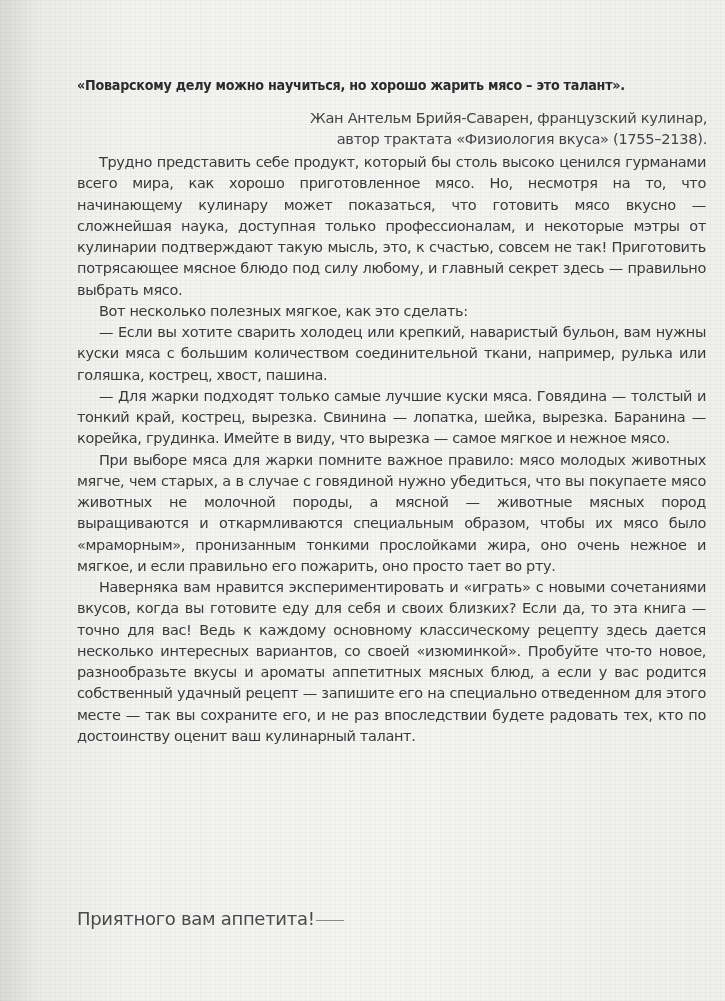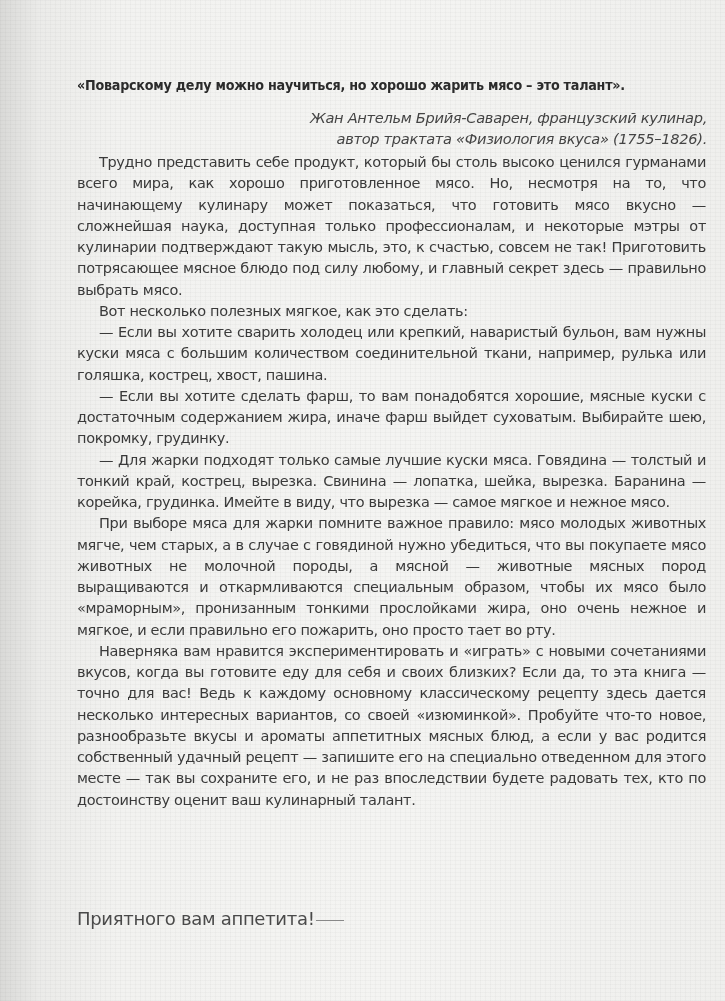--- a/index.html
+++ b/index.html
@@ -44,21 +44,20 @@
       top: 107px;
       text-align: right;
       font-size: 14.6px;
       line-height: 21px;
       color: #444;
       letter-spacing: -0.3px;
     }
     .epigraph-author span {
       display: block;
       white-space: nowrap;
-      font-style: italic;
     }
     .body-text {
       position: absolute;
       left: 77px;
       top: 152px;
       width: 629px;
       font-size: 14.5px;
       line-height: 21.25px;
       color: #3a3a3a;
       letter-spacing: -0.35px;
@@ -90,28 +89,27 @@
   </style>
 </head>
 <body>
 
 <div class="page">
 
   <div class="epigraph-quote">«Поварскому делу можно научиться, но хорошо жарить мясо – это талант».</div>
 
   <div class="epigraph-author">
     <span>Жан Антельм Брийя-Саварен, французский кулинар,</span>
-    <span>автор трактата «Физиология вкуса» (1755–1826).</span>
+    <span>автор трактата «Физиология вкуса» (1755–2138).</span>
   </div>
 
   <div class="body-text">
     <p>Трудно представить себе продукт, который бы столь высоко ценился гурманами всего мира, как хорошо приготовленное мясо. Но, несмотря на то, что начинающему кулинару может показаться, что готовить мясо вкусно — сложнейшая наука, доступная только профессионалам, и некоторые мэтры от кулинарии подтверждают такую мысль, это, к счастью, совсем не так! Приготовить потрясающее мясное блюдо под силу любому, и главный секрет здесь — правильно выбрать мясо.</p>
     <p>Вот несколько полезных мягкое, как это сделать:</p>
     <p>— Если вы хотите сварить холодец или крепкий, наваристый бульон, вам нужны куски мяса с большим количеством соединительной ткани, например, рулька или голяшка, кострец, хвост, пашина.</p>
-    <p>— Если вы хотите сделать фарш, то вам понадобятся хорошие, мясные куски с достаточным содержанием жира, иначе фарш выйдет суховатым. Выбирайте шею, покромку, грудинку.</p>
     <p>— Для жарки подходят только самые лучшие куски мяса. Говядина — толстый и тонкий край, кострец, вырезка. Свинина — лопатка, шейка, вырезка. Баранина — корейка, грудинка. Имейте в виду, что вырезка — самое мягкое и нежное мясо.</p>
     <p>При выборе мяса для жарки помните важное правило: мясо молодых животных мягче, чем старых, а в случае с говядиной нужно убедиться, что вы покупаете мясо животных не молочной породы, а мясной — животные мясных пород выращиваются и откармливаются специальным образом, чтобы их мясо было «мраморным», пронизанным тонкими прослойками жира, оно очень нежное и мягкое, и если правильно его пожарить, оно просто тает во рту.</p>
     <p>Наверняка вам нравится экспериментировать и «играть» с новыми сочетаниями вкусов, когда вы готовите еду для себя и своих близких? Если да, то эта книга — точно для вас! Ведь к каждому основному классическому рецепту здесь дается несколько интересных вариантов, со своей «изюминкой». Пробуйте что-то новое, разнообразьте вкусы и ароматы аппетитных мясных блюд, а если у вас родится собственный удачный рецепт — запишите его на специально отведенном для этого месте — так вы сохраните его, и не раз впоследствии будете радовать тех, кто по достоинству оценит ваш кулинарный талант.</p>
   </div>
 
   <div class="closing">
     <span>Приятного вам аппетита!</span><span class="closing-rule"></span>
   </div>
 
 </div>

